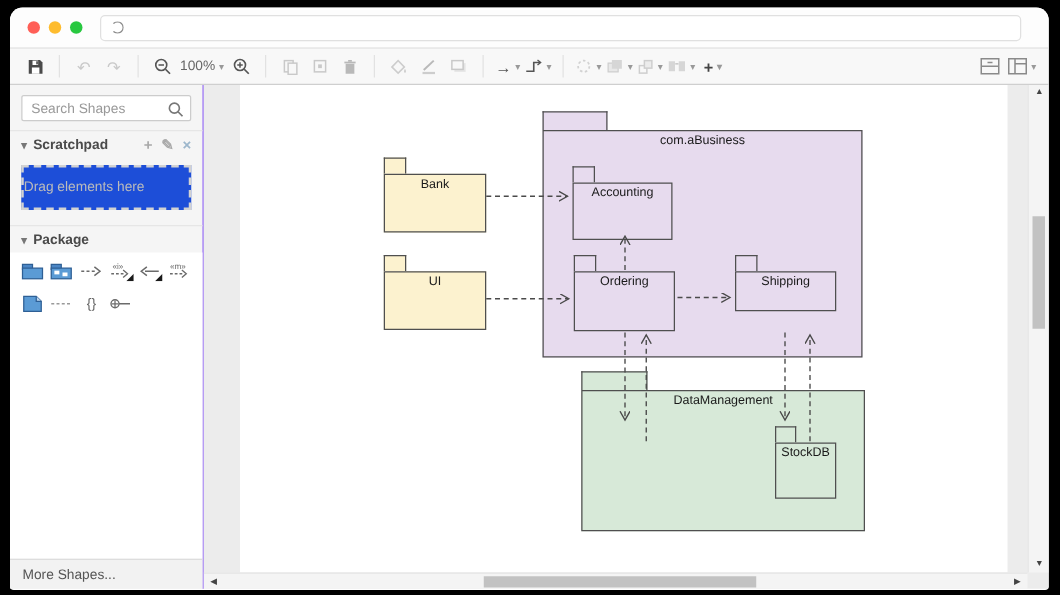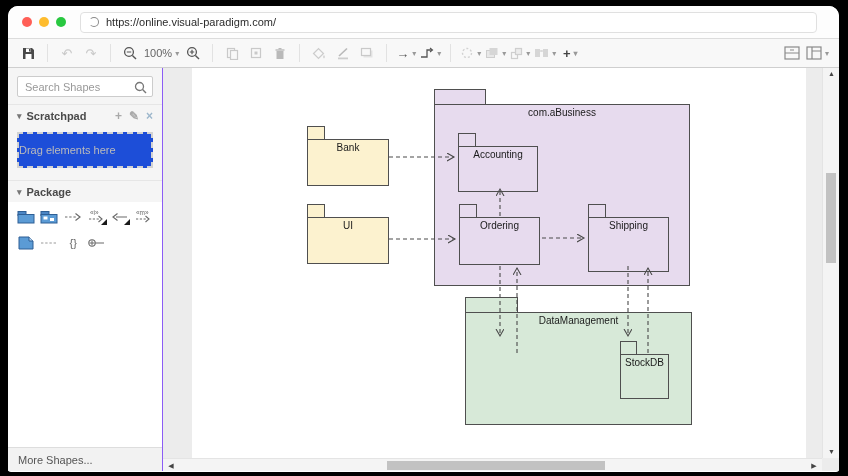--- a/index.html
+++ b/index.html
@@ -94,21 +94,20 @@
 <div class="window">
 
   <div class="titlebar">
     <div class="lights">
       <span class="light" style="background:#ff5f57"></span>
       <span class="light" style="background:#febc2e"></span>
       <span class="light" style="background:#28c840"></span>
     </div>
     <div class="urlbar">
       <span class="reload"></span>
-      <span class="url-text">https://online.visual-paradigm.com/</span>
     </div>
   </div>
 
   <div class="toolbar">
     <span class="tbtn">
       <svg class="ticon" width="13" height="13" viewBox="0 0 13 13">
         <path d="M1,1 h9 l2,2 v9 h-11 z" fill="#4a4a4a"></path>
         <rect x="3.5" y="7" width="6" height="5" fill="#fff"></rect>
         <rect x="4" y="1.5" width="4.5" height="3.5" fill="#fff"></rect>
         <rect x="7" y="2" width="1.3" height="2.5" fill="#4a4a4a"></rect>
@@ -381,21 +380,21 @@
             </div>
         </div>
         <div class="pkg purple" style="left:267px;top:136px;width:81px;height:61px">
           <div class="tab" style="width:18px"></div>
           <div class="body" style="height:48px">
               <span>Ordering</span>
             </div>
         </div>
         <div class="pkg purple" style="left:396px;top:136px;width:81px;height:61px">
           <div class="tab" style="width:18px"></div>
-          <div class="body" style="height:55px">
+          <div class="body" style="height:32px">
               <span>Shipping</span>
             </div>
         </div>
         <div class="pkg green" style="left:396px;top:273px;width:81px;height:58px">
           <div class="tab" style="width:17px"></div>
           <div class="body" style="height:45px">
               <span>StockDB</span>
             </div>
         </div>
 

